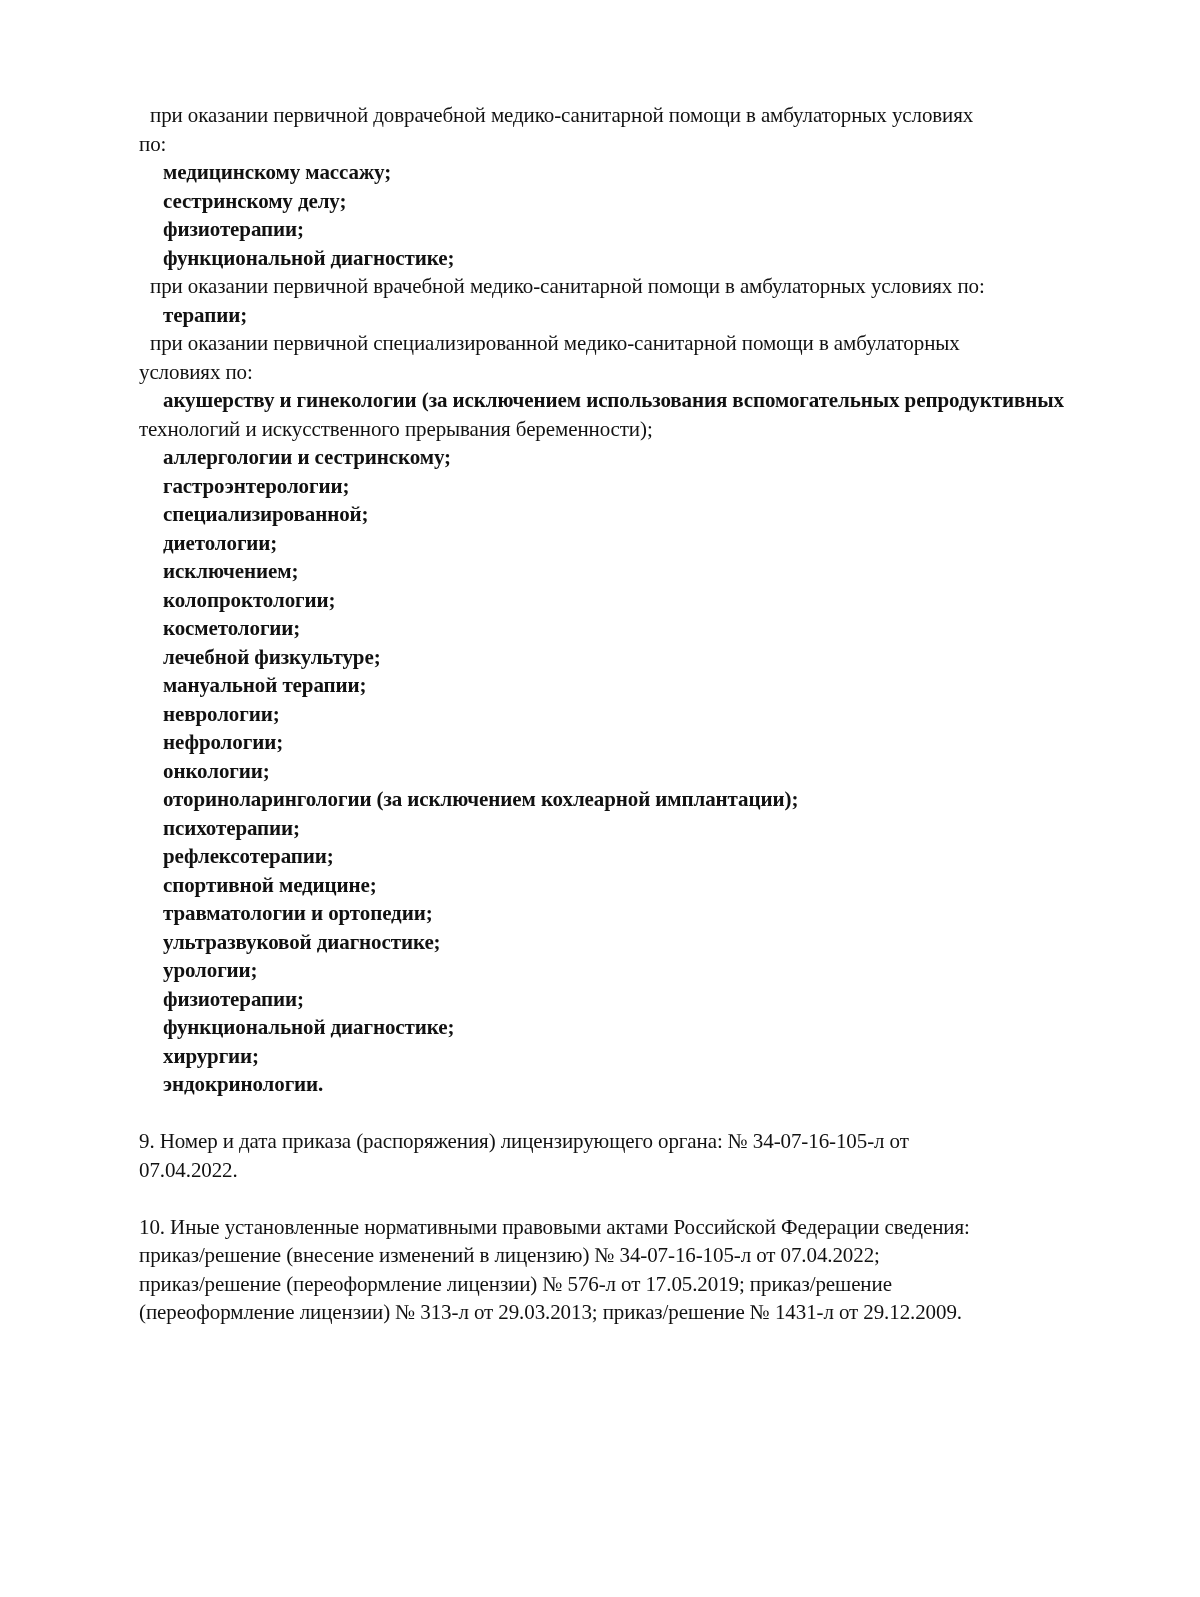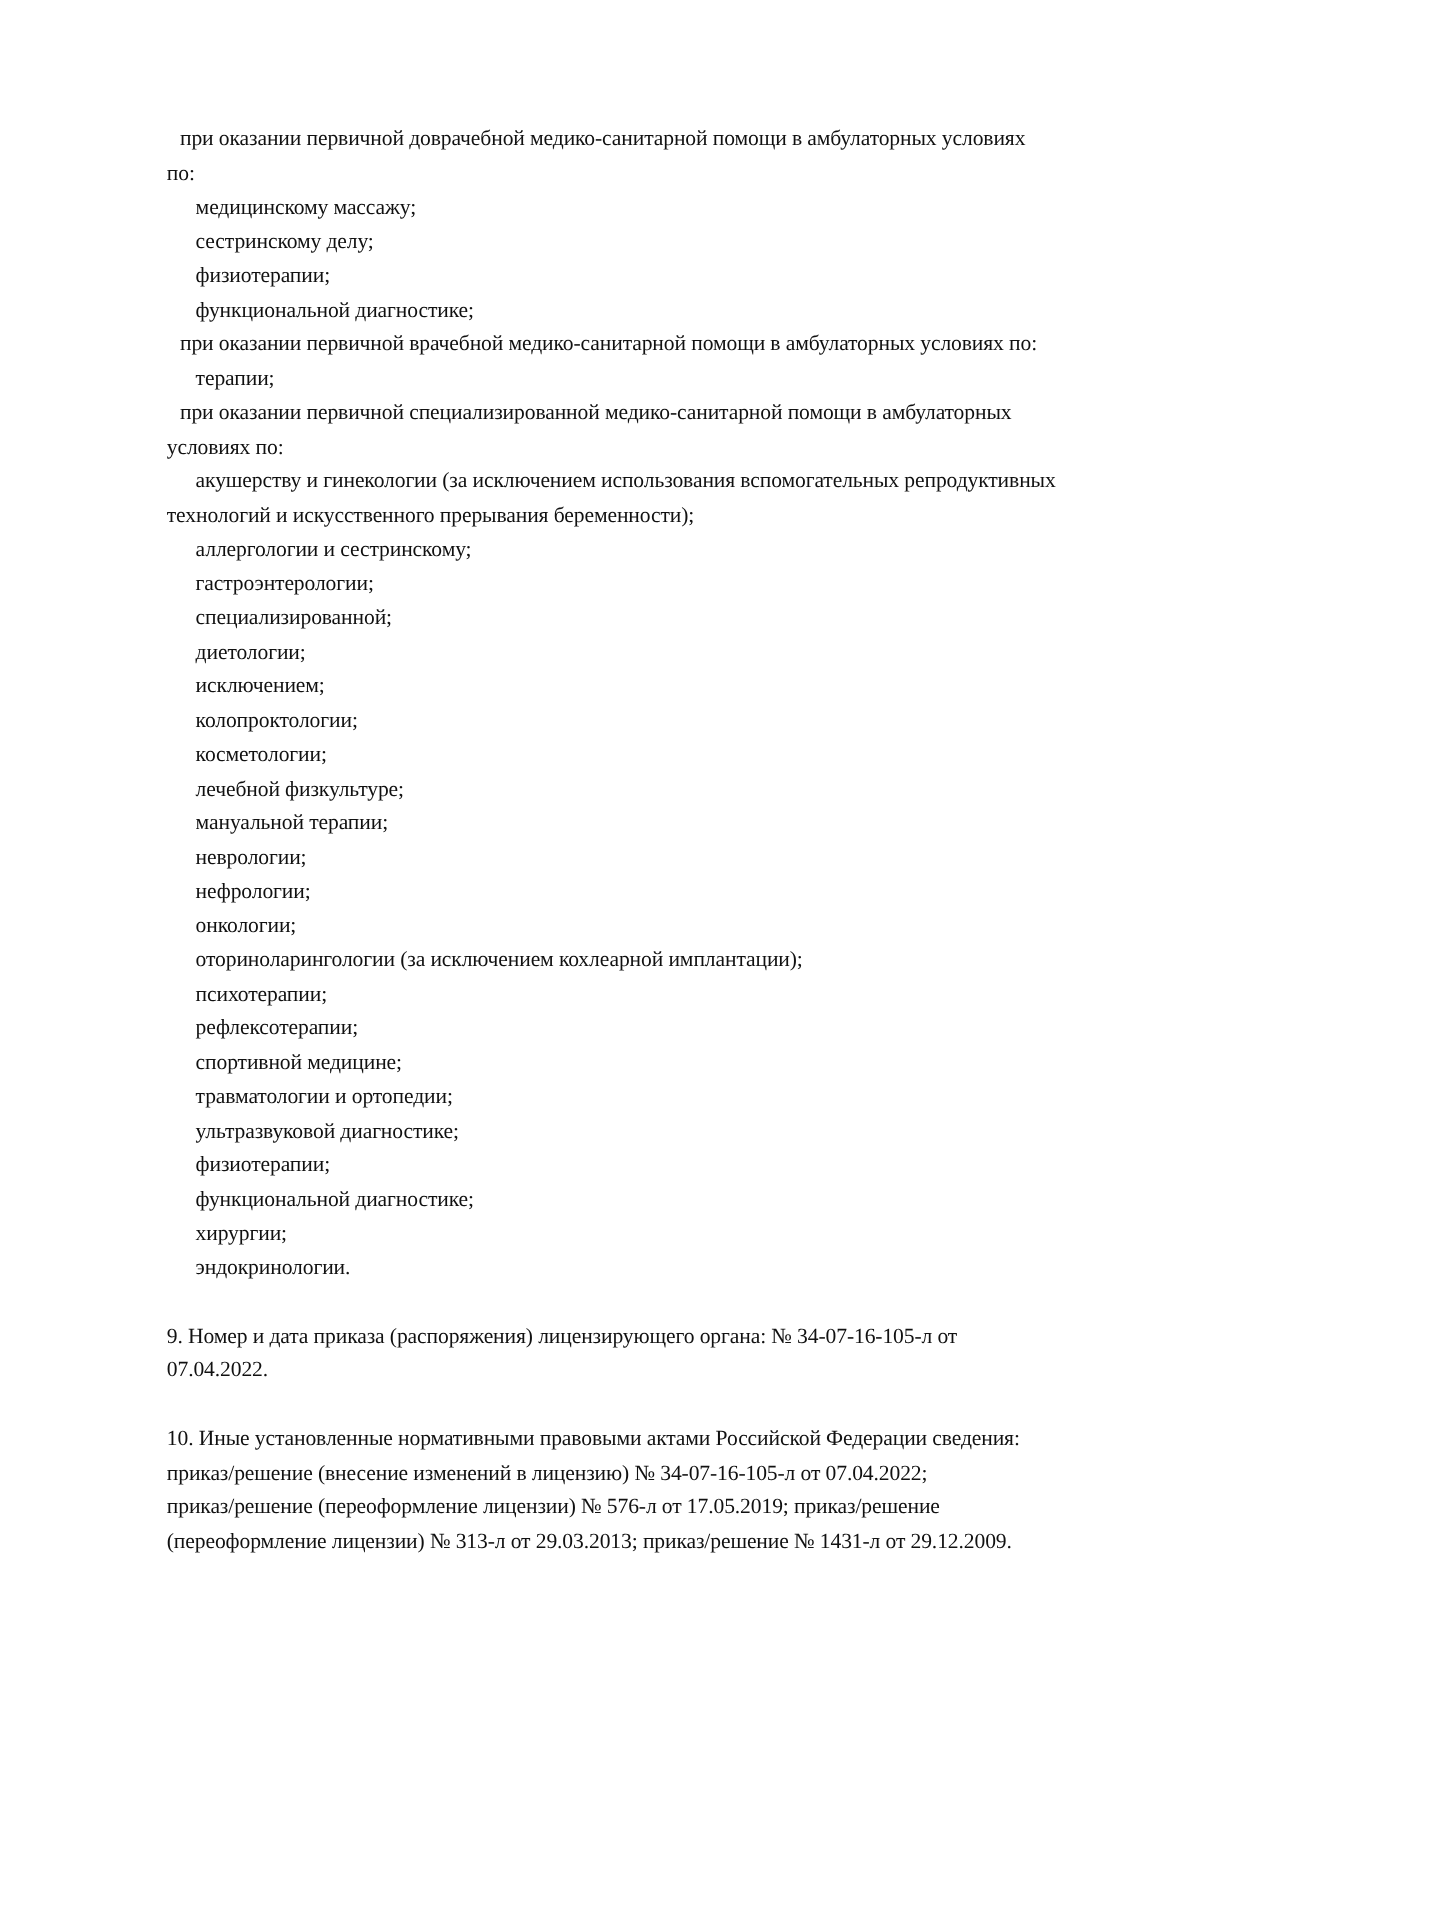--- a/index.html
+++ b/index.html
@@ -13,30 +13,30 @@
     position: relative;
     overflow: hidden;
     font-family: "Liberation Serif", "DejaVu Serif", serif;
     color: #111111;
   }
   .page {
     position: absolute;
     left: 139px;
     top: 101px;
     width: 990px;
-    font-size: 18px;
+    font-size: 21px;
     line-height: 28.5px;
     letter-spacing: -0.1px;
   }
   .line {
     white-space: nowrap;
     display: block;
   }
   .ind1 { padding-left: 11px; }
-  .ind2 { padding-left: 24px; }
+  .ind2 { padding-left: 24px; font-weight: bold; }
   .gap { height: 28.5px; }
 </style>
 </head>
 <body>
 
 <div class="page">
 
   <div>
     <span class="line ind1">при оказании первичной доврачебной медико-санитарной помощи в амбулаторных условиях</span>
     <span class="line">по:</span>
@@ -72,20 +72,21 @@
         <span class="line ind2">мануальной терапии;</span>
         <span class="line ind2">неврологии;</span>
         <span class="line ind2">нефрологии;</span>
         <span class="line ind2">онкологии;</span>
         <span class="line ind2">оториноларингологии (за исключением кохлеарной имплантации);</span>
         <span class="line ind2">психотерапии;</span>
         <span class="line ind2">рефлексотерапии;</span>
         <span class="line ind2">спортивной медицине;</span>
         <span class="line ind2">травматологии и ортопедии;</span>
         <span class="line ind2">ультразвуковой диагностике;</span>
+        <span class="line ind2">урологии;</span>
         <span class="line ind2">физиотерапии;</span>
         <span class="line ind2">функциональной диагностике;</span>
         <span class="line ind2">хирургии;</span>
         <span class="line ind2">эндокринологии.</span>
       </div>
   </div>
 
   <div class="gap"></div>
 
   <div>

